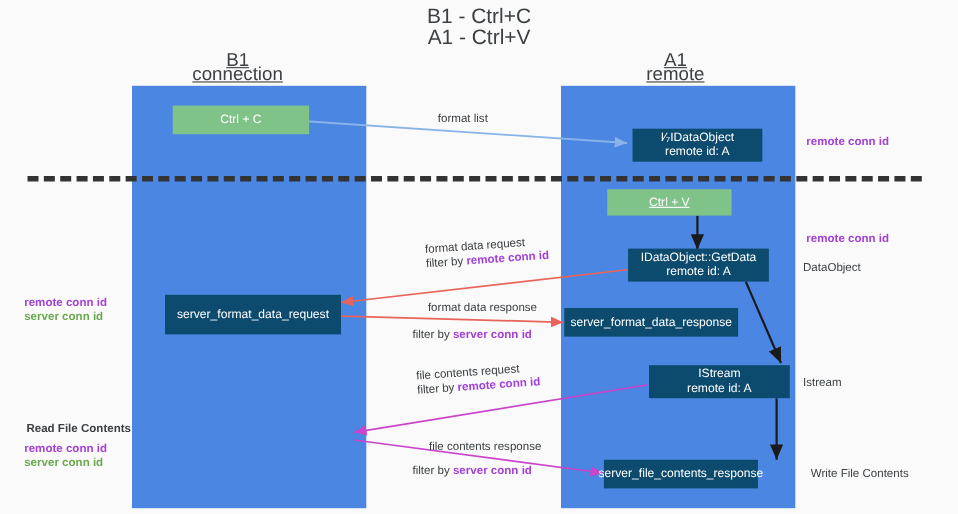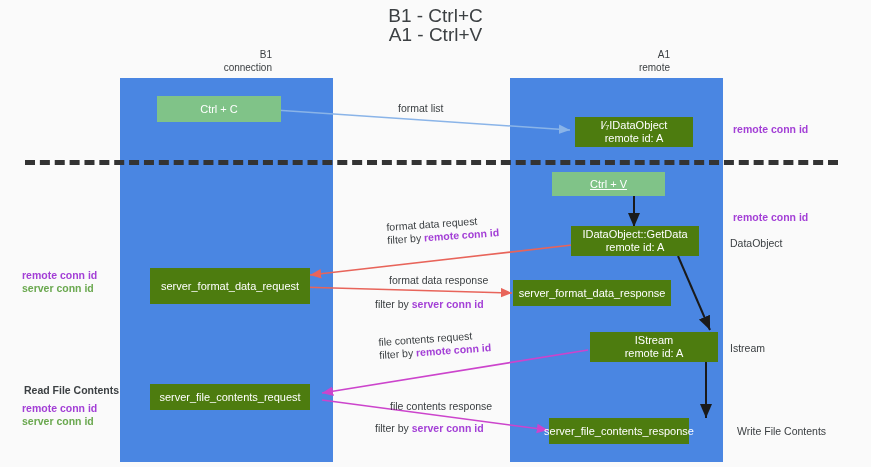--- a/index.html
+++ b/index.html
@@ -13,32 +13,32 @@
     position:relative;
   }
   #stage { position:absolute; left:0; top:0; width:871px; height:467px; }
 
   .title {
     position:absolute; left:0; top:6px; width:871px;
     text-align:center; font-size:19px; line-height:19px; color:#3c4043;
   }
 
   .colhead {
-    position:absolute; text-align:right; font-size:10px; line-height:13px; color:#3c4043;
+    position:absolute; text-align:center; font-size:17px; line-height:13px; color:#3c4043;text-decoration:underline;
   }
 
   .panel { position:absolute; background:#4a86e2; }
 
   .box {
     position:absolute; display:flex; align-items:center; justify-content:center;
     text-align:center; color:#ffffff; font-size:11px; line-height:13px;
     padding:2px 4px;
   }
   .box.green { background:#80c388; }
-  .box.orange { background:#4d7c0f; }
+  .box.orange { background:#0c4a6e; }
   .box.two { flex-direction:column; }
 
   .dashline {
     position:absolute; height:0; border-top:5px dashed #333333;
   }
 
   .lbl { position:absolute; font-size:10.5px; line-height:13px; color:#3c4043; white-space:nowrap; }
   .lbl.rot { transform-origin: left top; }
   .purple { color:#a33fd6; font-weight:bold; }
   .green-t { color:#6aa84f; font-weight:bold; }
@@ -127,23 +127,20 @@
 
   <div class="box orange" style="left:513px; top:280px; width:158px; height:26px;">
     <span>server_format_data_response</span>
   </div>
 
   <div class="box orange two" style="left:590px; top:332px; width:128px; height:30px;">
     <span>IStream</span>
     <span>remote id: A</span>
   </div>
 
-  <div class="box orange" style="left:150px; top:384px; width:160px; height:26px;">
-    <span>server_file_contents_request</span>
-  </div>
 
   <div class="box orange" style="left:549px; top:418px; width:140px; height:26px;">
     <span>server_file_contents_response</span>
   </div>
 
   <div class="lbl" style="left:398px; top:102px;">format list</div>
 
   <div class="lbl rot" style="left:386px; top:221px; transform:rotate(-4deg);">
     <div>format data request</div>
     <div>

